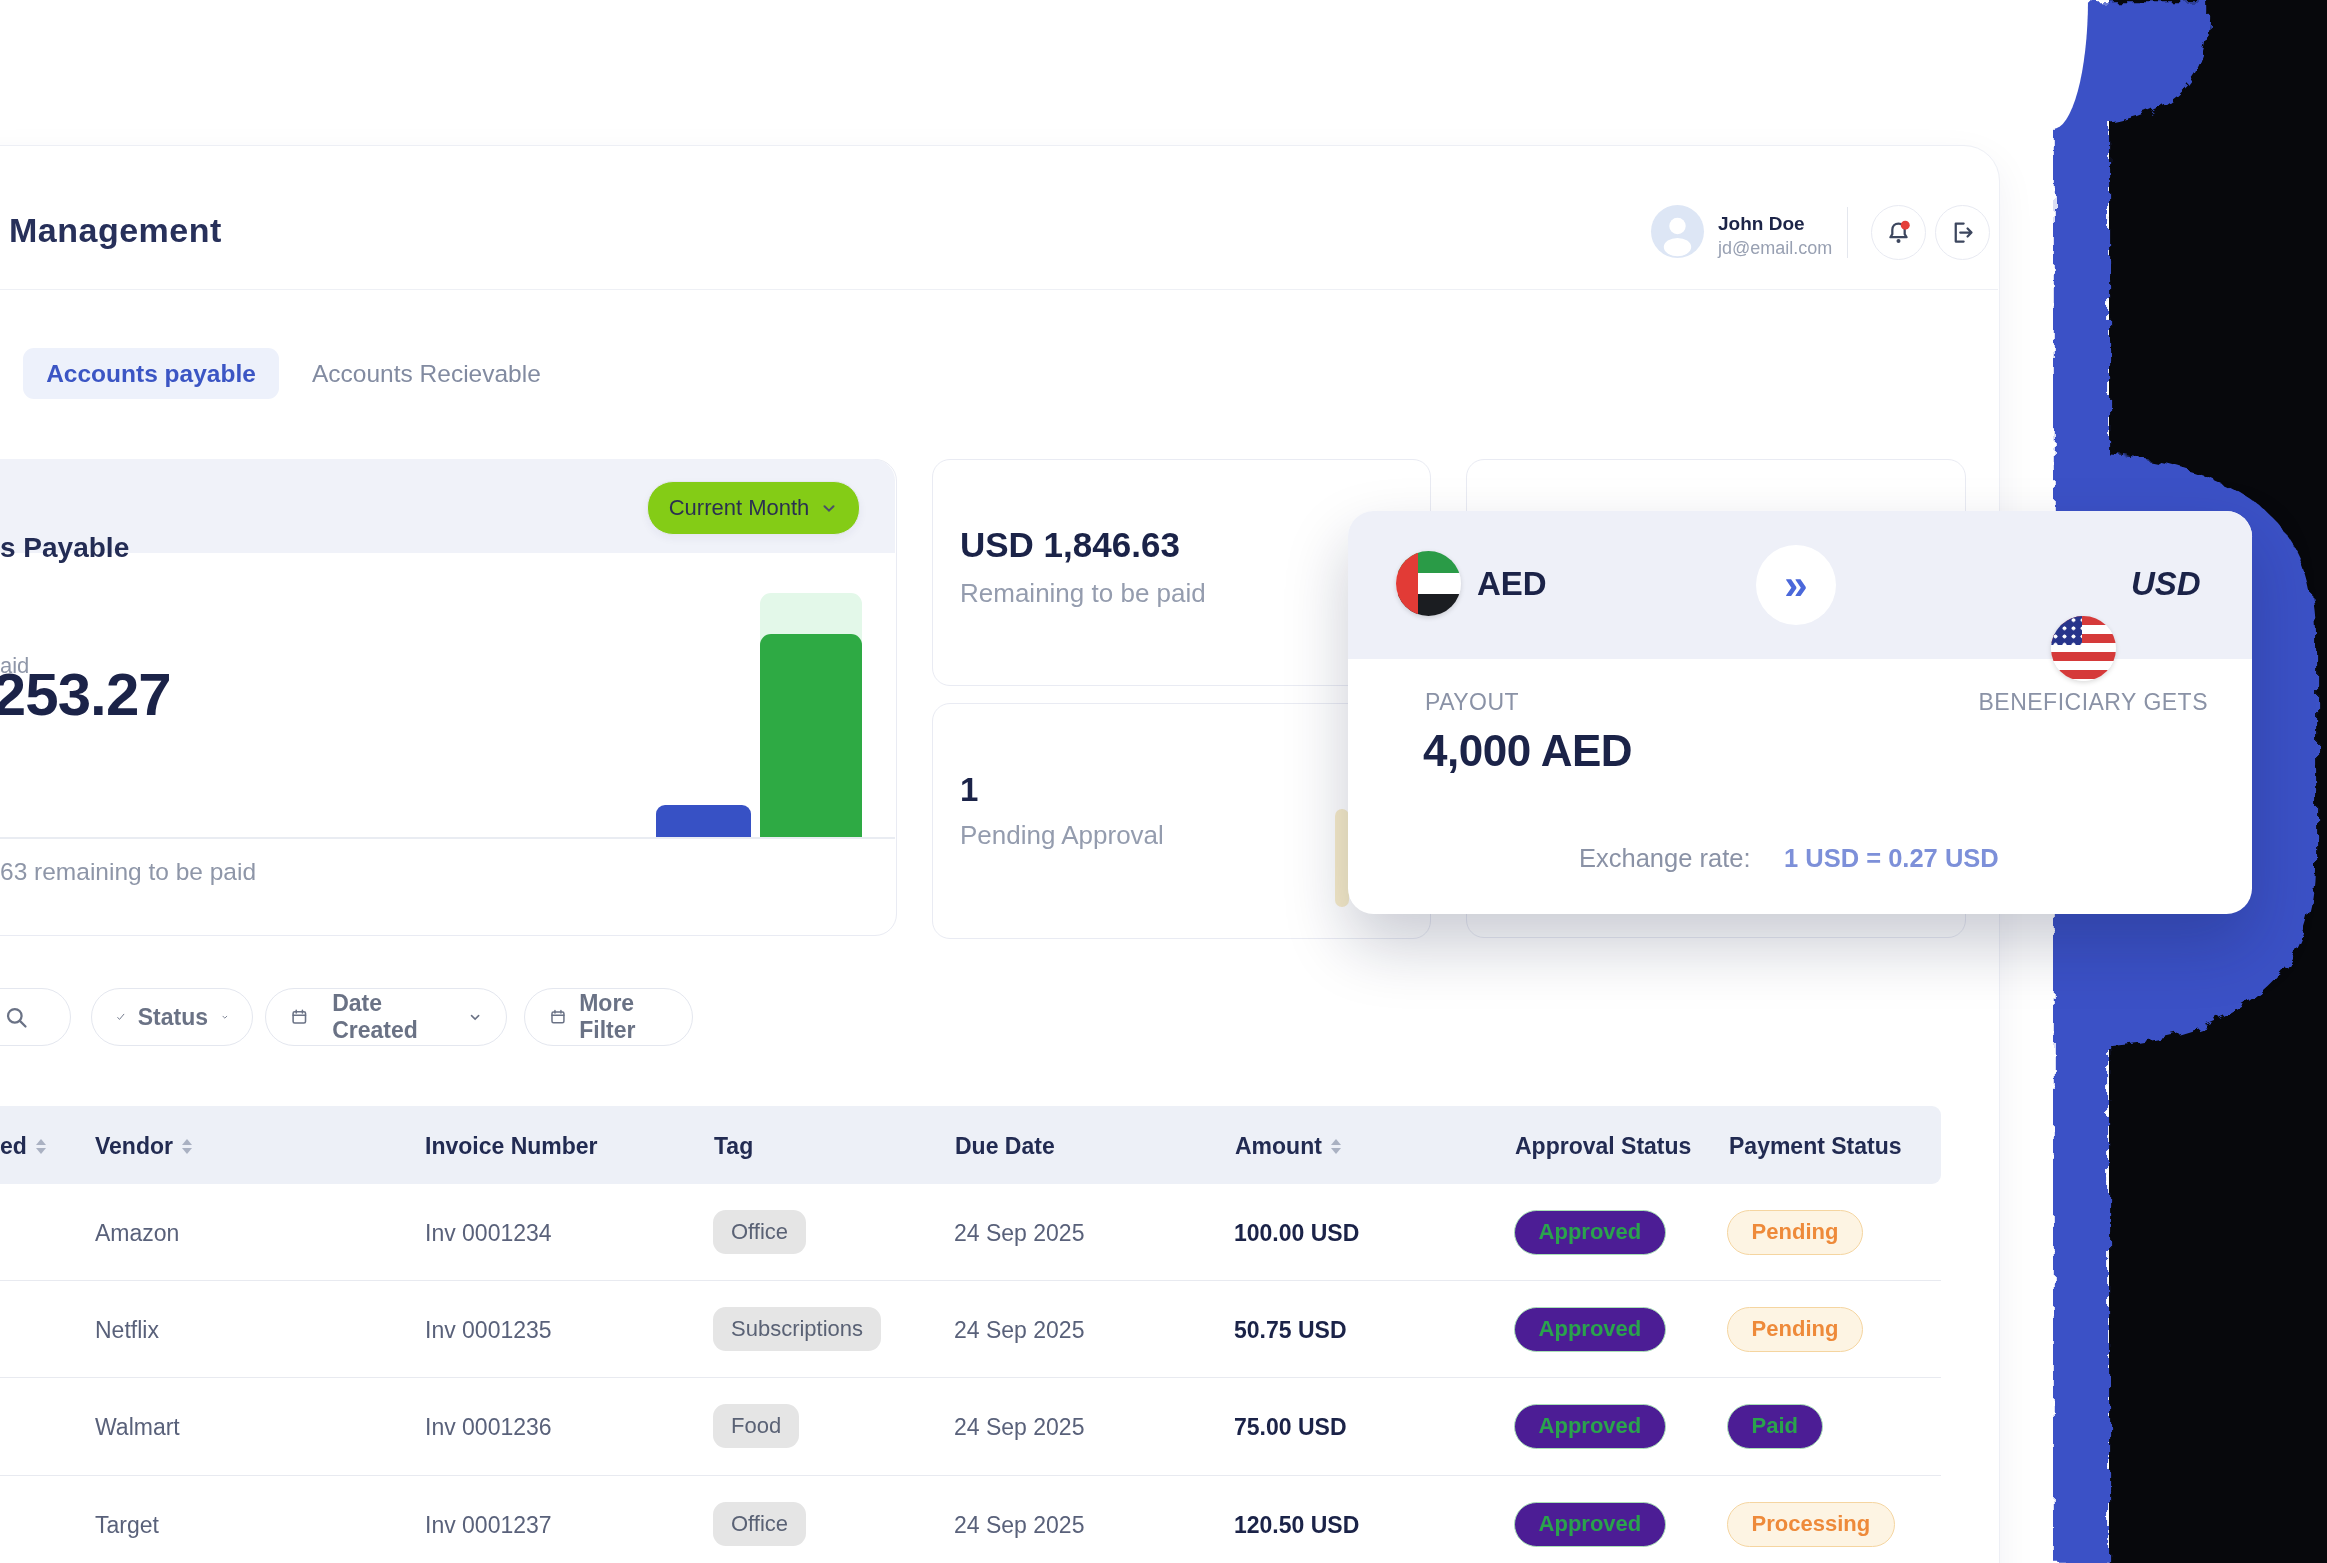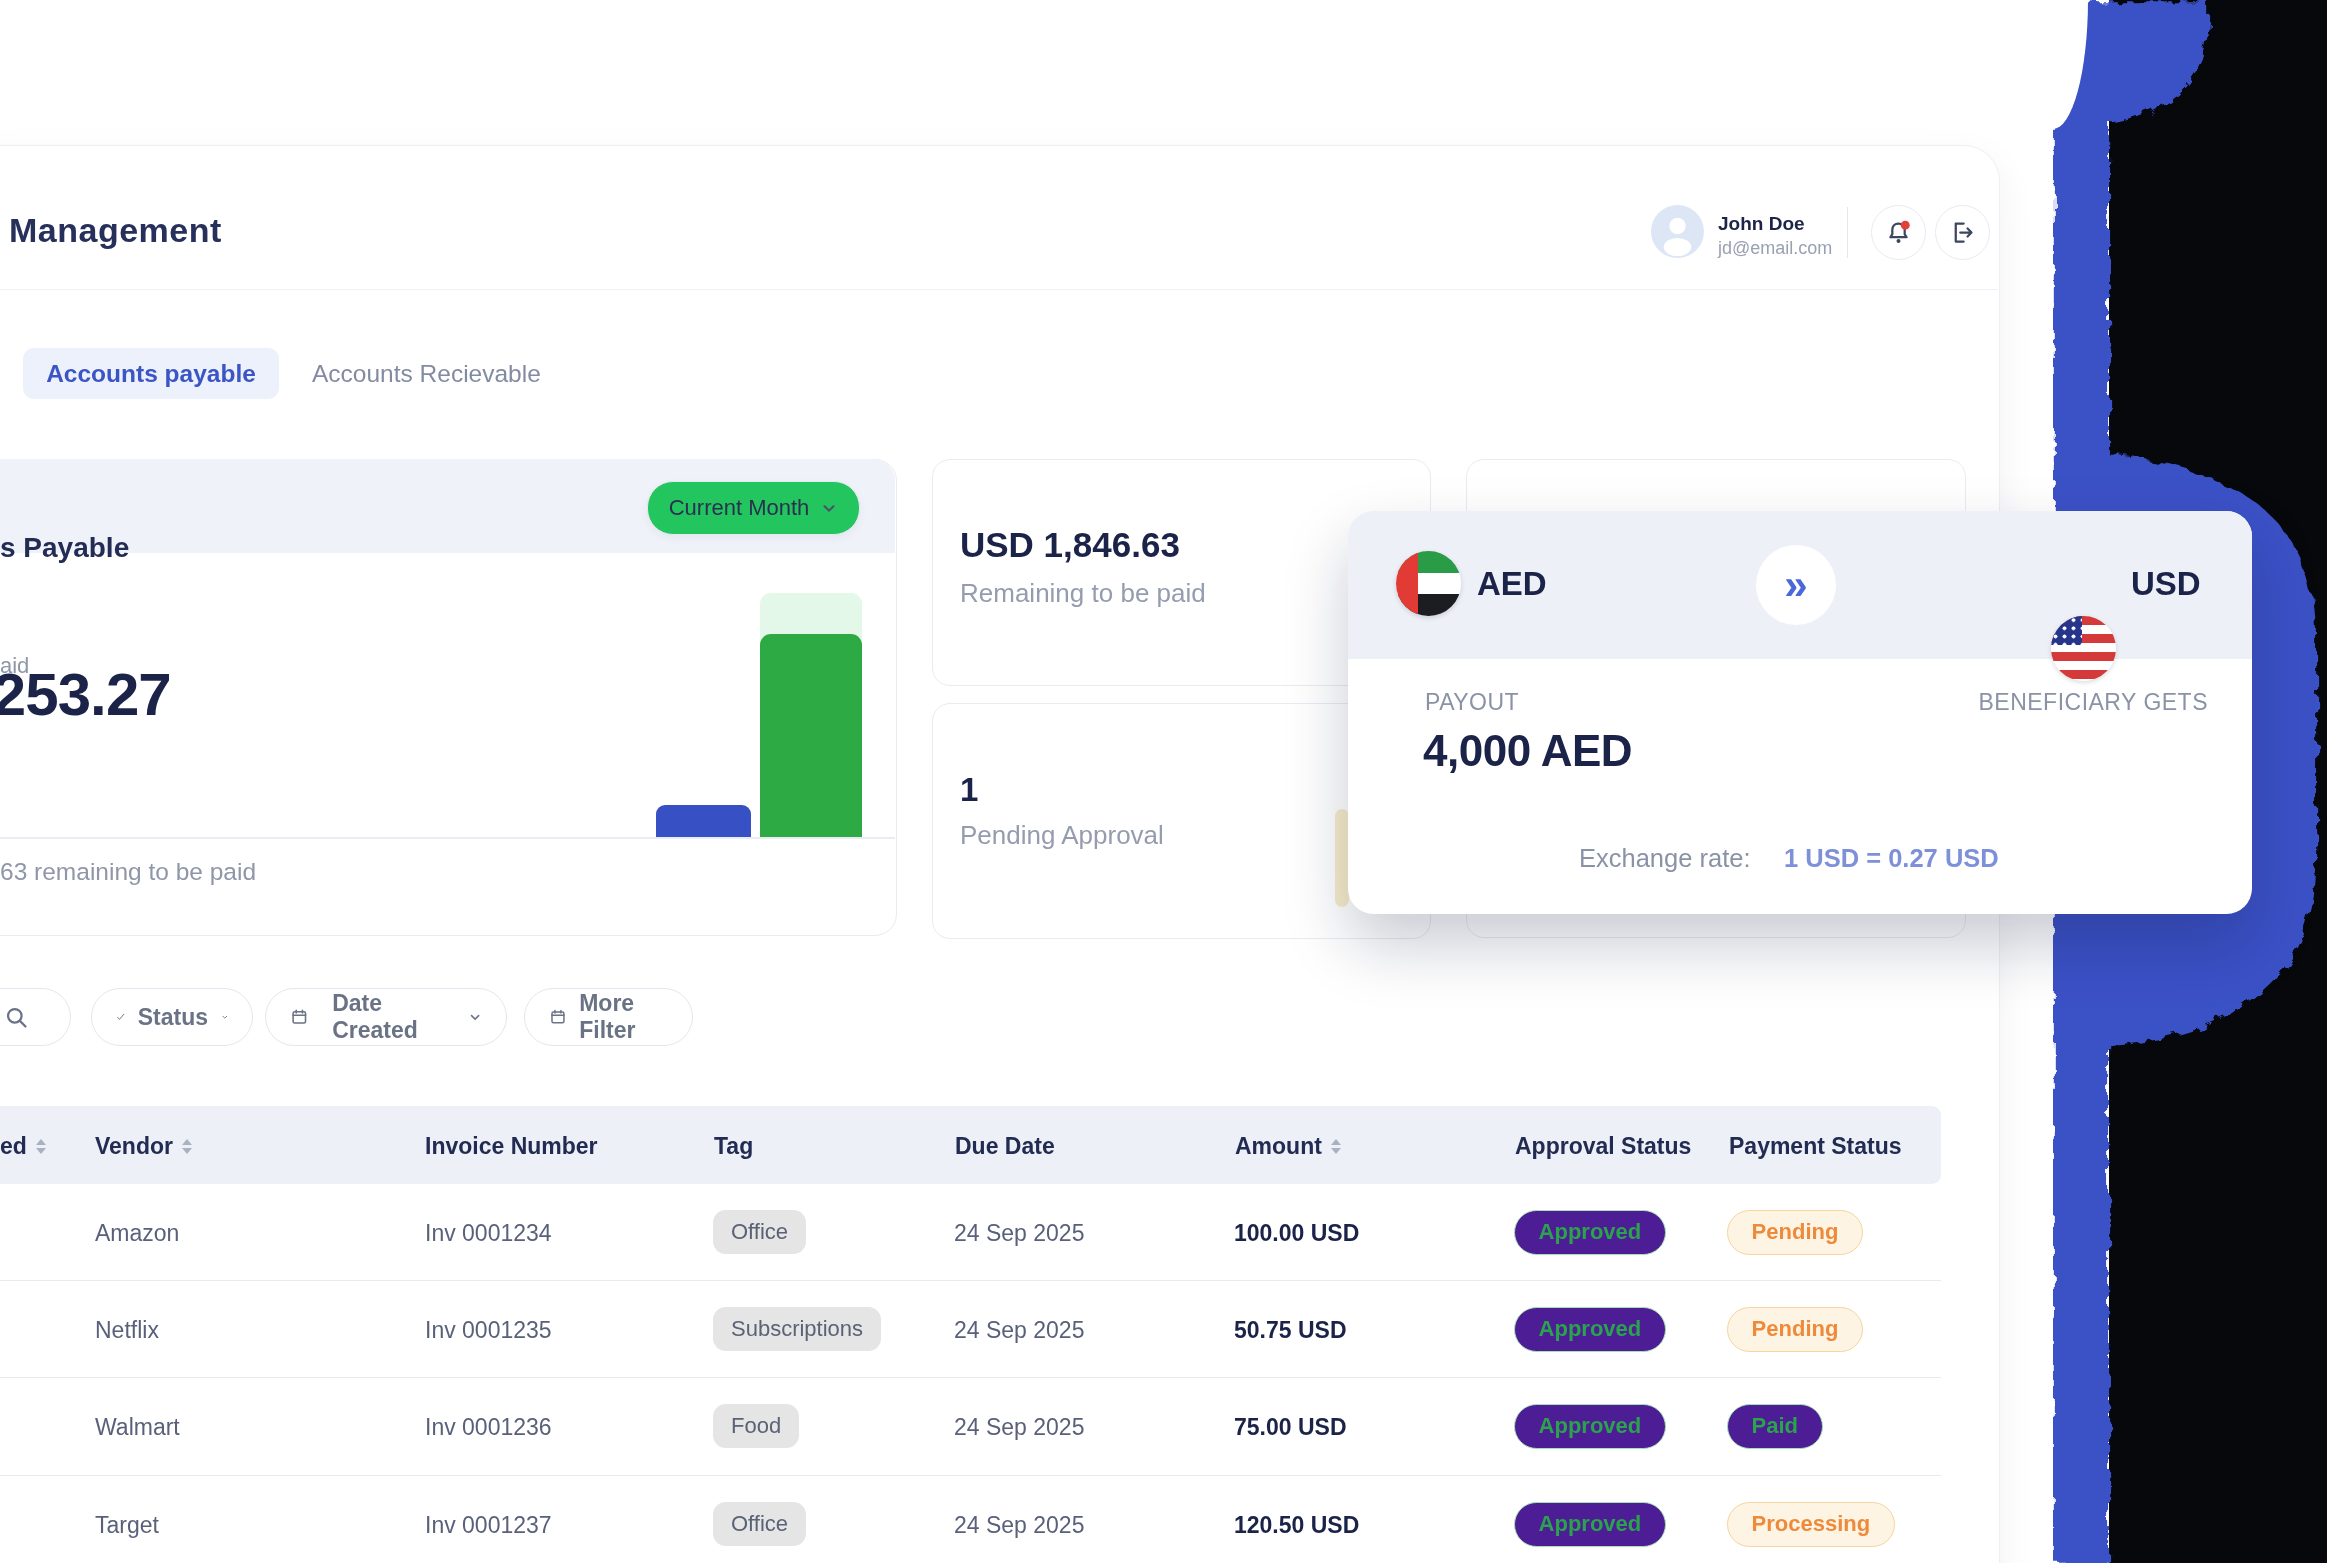--- a/index.html
+++ b/index.html
@@ -32,21 +32,21 @@
 
   
   .tab-active{left:23px;top:348px;width:256px;height:51px;background:#edf1fb;border-radius:11px;
     display:flex;align-items:center;justify-content:center;font-size:24.5px;font-weight:700;color:#3b55c4;}
   .tab-inactive{left:312px;top:360px;font-size:24.5px;font-weight:500;color:#828ba1;}
 
   
   .pay-card{left:-55px;top:459px;width:950px;height:475px;background:#fff;border:0.9px solid #e9ebf3;border-radius:22px;}
   .pay-head{left:-55px;top:459px;width:950px;height:94px;background:#f0f2f9;border-radius:22px 22px 0 0;}
   .pay-title{left:0;top:489px;font-size:28px;font-weight:600;color:#232c54;margin-top:43px;}
-  .period-pill{left:647px;top:481px;width:211px;height:52px;background:#22c55e;border:0.9px solid #e6e8f0;border-radius:26px;
+  .period-pill{left:647px;top:481px;width:211px;height:52px;background:#84cc16;border:0.9px solid #e6e8f0;border-radius:26px;
     display:flex;align-items:center;justify-content:center;gap:11px;font-size:22px;color:#2a3050;font-weight:500;
     box-shadow:0 3.6px 9px rgba(30,40,90,.05);}
   .paid-label{left:0;top:625px;font-size:22px;color:#8e96a8;margin-top:28px;}
   .paid-value{left:-7.3px;top:660px;font-size:60px;font-weight:800;color:#1b2348;letter-spacing:-0.9px;}
   .bar-track{left:760px;top:593px;width:102px;height:245px;background:#e3f8e9;border-radius:11px 11px 0 0;}
   .bar-green{left:760px;top:634px;width:102px;height:205px;background:#2eaa44;border-radius:11px 11px 0 0;}
   .bar-blue{left:656px;top:805px;width:95px;height:34px;background:#3751c5;border-radius:9px 9px 0 0;}
   .pay-base{left:-55px;top:837px;width:950px;height:1.8px;background:#e9ecf2;}
   .pay-foot{left:0;top:858px;font-size:24.5px;color:#8e96a8;}
 
@@ -187,21 +187,21 @@
   <div class="abs z sum-card sum-3"></div>
 
   <div class="abs fx-card"></div>
   <div class="abs fx-head"></div>
   <div class="abs z6 flag flag-aed" style="left:1396px;top:551px;"></div>
   <div class="abs z6 fx-cur" style="left:1477px;top:565px;">AED</div>
   <div class="abs swap-btn">
     <span>»</span>
   </div>
   <div class="abs z6 flag flag-usd" style="left:2051px;top:551px;"></div>
-  <div class="abs z6 fx-cur" style="left:2131px;top:565px;">USD</div>
+  <div class="abs z6 fx-cur" style="left:2131px;top:565px;font-style:italic;">USD</div>
 
   <div class="abs z6 fx-small" style="left:1425px;top:689px;">PAYOUT</div>
   <div class="abs z6 fx-big" style="left:1423px;top:726px;">4,000 AED</div>
   <div class="abs z6 fx-small fx-right" style="left:1844px;top:689px;">BENEFICIARY GETS</div>
   <div class="abs z6 rate-label">Exchange rate:</div>
   <div class="abs z6 rate-value">1 USD = 0.27 USD</div>
 
   <div class="pill pill-search">
     <svg class="ic" style="position:absolute;left:55px;top:14.5px;" width="27" height="27" viewBox="0 0 24 24">
       <circle cx="10.5" cy="10.5" r="6" fill="none" stroke="#6a7285" stroke-width="2"></circle>

